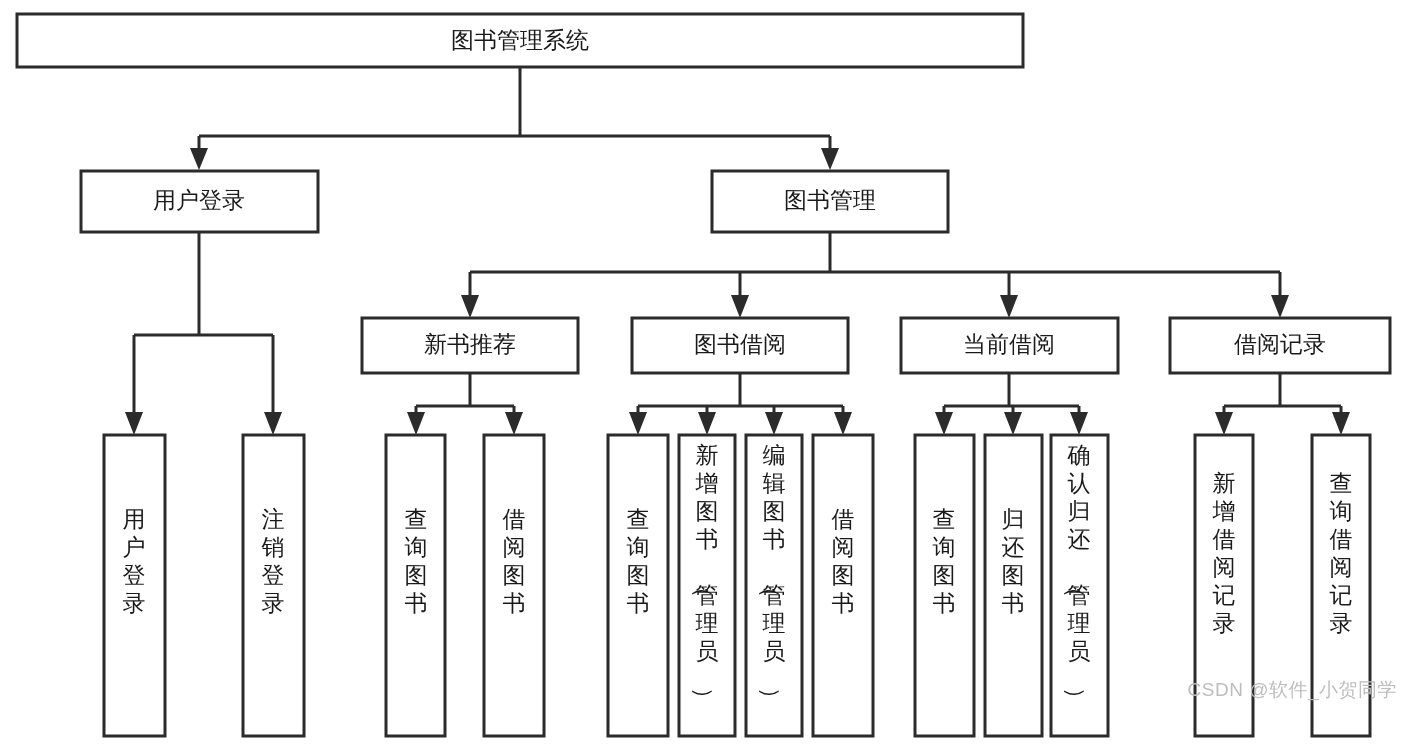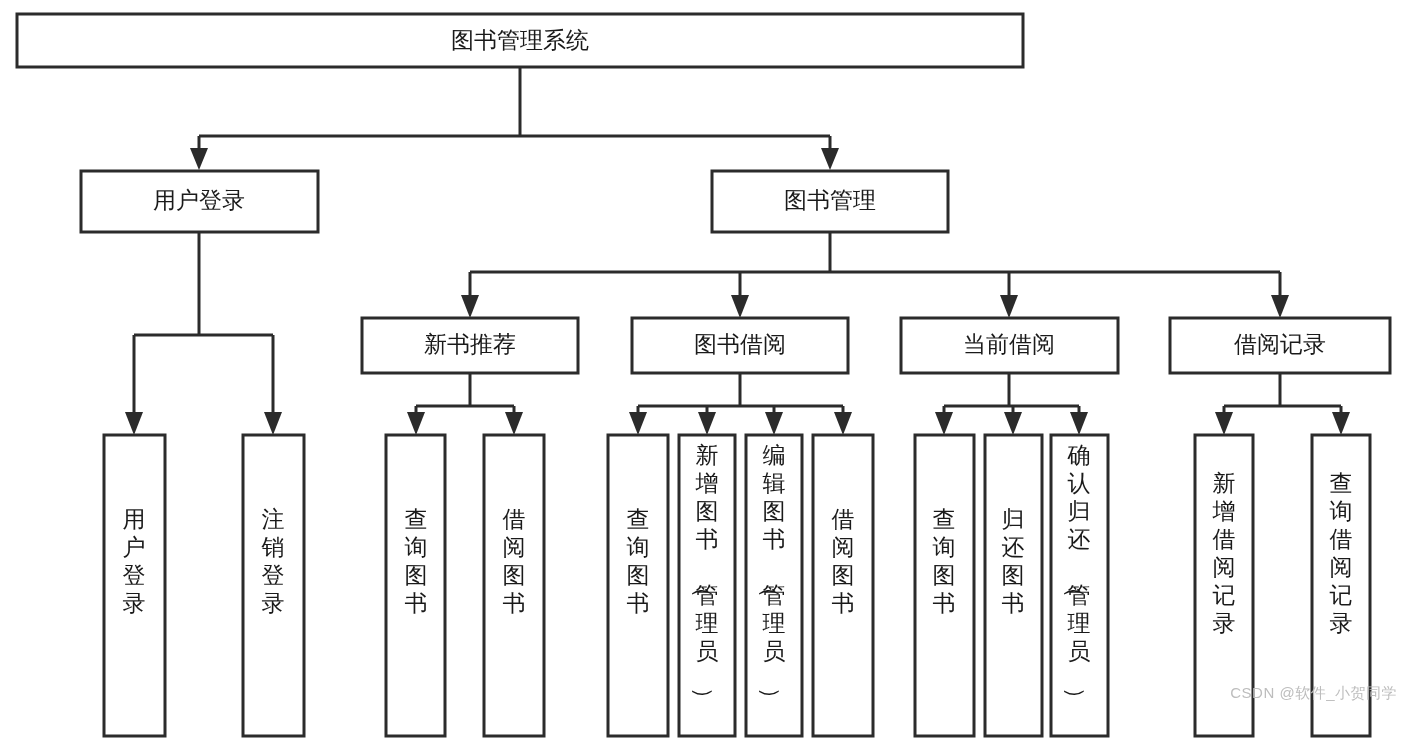--- a/index.html
+++ b/index.html
@@ -51,21 +51,21 @@
     font-family: "Liberation Sans", "DejaVu Sans", sans-serif;
     font-size: 23px;
     fill: #1a1a1a;
     text-anchor: middle;
   }
   .watermark {
     position: absolute;
     right: 8px;
     bottom: 4px;
     font-family: "Liberation Sans", "DejaVu Sans", sans-serif;
-    font-size: 15px;
+    font-size: 19px;
     color: #bdbdbd;
     letter-spacing: 0.5px;
     white-space: nowrap;
     pointer-events: none;
   }
 </style>
 </head>
 <body>
 
 <div id="diagram-root">

